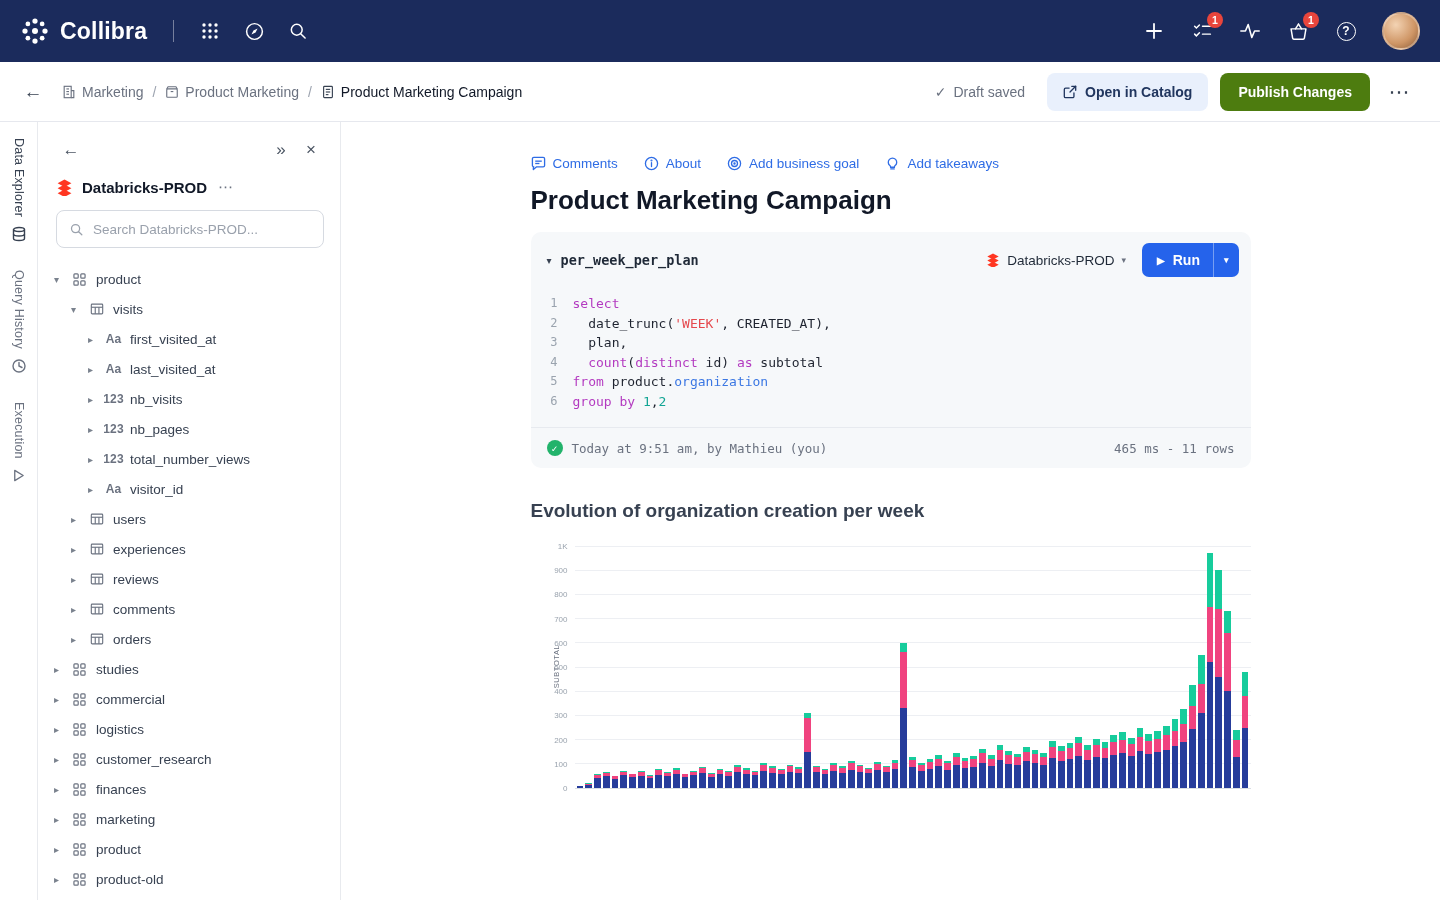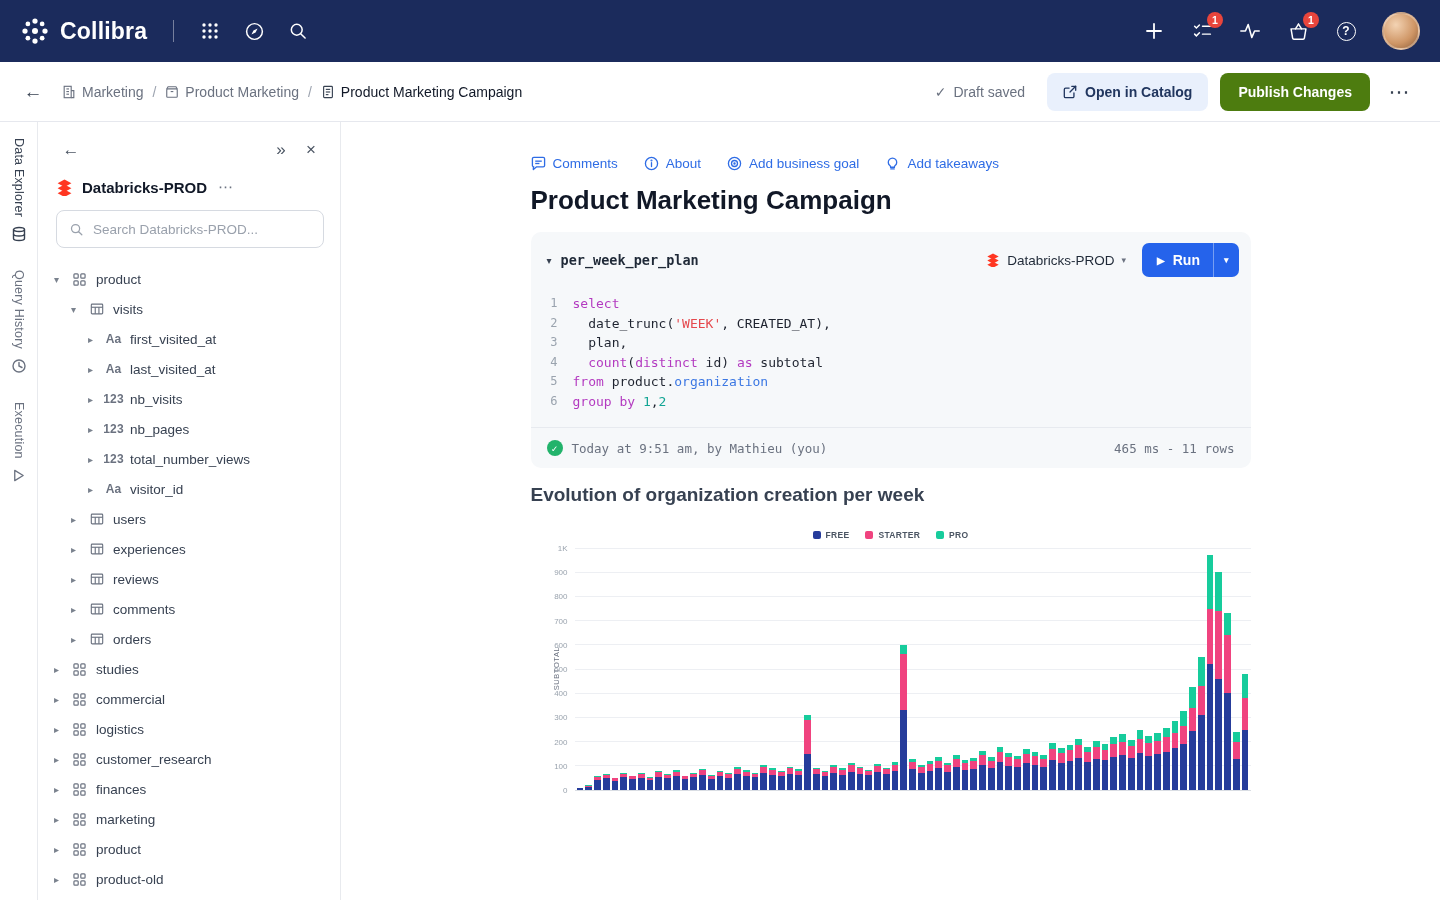--- a/index.html
+++ b/index.html
@@ -109,21 +109,21 @@
   .t-str { color:#e5484d; }
   .t-blue { color:#3b77e3; }
   .t-num { color:#12a594; }
 
   .qc-foot { border-top:1px solid #e7eaef; display:flex; align-items:center; gap:9px;
     padding:12px 16px; font-family:"DejaVu Sans Mono", monospace; font-size:12.5px; color:#6b7280; }
   .check-ic { width:16px; height:16px; border-radius:50%; background:#22b36b; color:#fff;
     display:flex; align-items:center; justify-content:center; font-size:10px; flex:0 0 auto; }
   .qc-stats { margin-left:auto; }
 
-  .section-head { display:flex; align-items:center; margin-top:16px; }
+  .section-head { display:flex; align-items:center; margin-top:32px; }
   .section-title { font-size:19px; font-weight:700; color:#374151; }
   .seg { margin-left:auto; display:flex; border:1px solid #e2e5ea; border-radius:8px;
     overflow:hidden; background:#fff; box-shadow:0 1px 2px rgba(16,24,40,.05); }
   .seg-btn { display:flex; align-items:center; gap:7px; height:36px; padding:0 14px;
     font-size:13.5px; color:#374151; background:#fff; border:none; cursor:pointer; }
   .seg-btn + .seg-btn { border-left:1px solid #e2e5ea; }
   .seg-btn.active { font-weight:600; }
 
   
   .chart-wrap { margin-top:24px; }
@@ -679,34 +679,20 @@
             <span>Today at 9:51 am, by Mathieu (you)</span>
             <span class="qc-stats">465 ms - 11 rows</span>
           </div>
         </section>
 
         <div class="section-head">
           <h2 class="section-title">Evolution of organization creation per week</h2>
         </div>
 
         <div class="chart-wrap">
-          <div class="legend" id="legend">
-              <span class="legend-item">
-                <span class="legend-swatch" style="background: rgb(38, 60, 155);"></span>
-                <span>FREE</span>
-              </span>
-              <span class="legend-item">
-                <span class="legend-swatch" style="background: rgb(240, 67, 127);"></span>
-                <span>STARTER</span>
-              </span>
-              <span class="legend-item">
-                <span class="legend-swatch" style="background: rgb(23, 204, 156);"></span>
-                <span>PRO</span>
-              </span>
-            </div>
           <div class="plot-outer">
             <span class="y-title">SUBTOTAL</span>
             <div class="plot" id="plot">
                 <div class="grid-line zero" style="top: 241.5px;"></div>
                 <span class="y-tick" style="top: 242px;">0</span>
                 <div class="grid-line" style="top: 217.3px;"></div>
                 <span class="y-tick" style="top: 217.8px;">100</span>
                 <div class="grid-line" style="top: 193.1px;"></div>
                 <span class="y-tick" style="top: 193.6px;">200</span>
                 <div class="grid-line" style="top: 168.9px;"></div>

